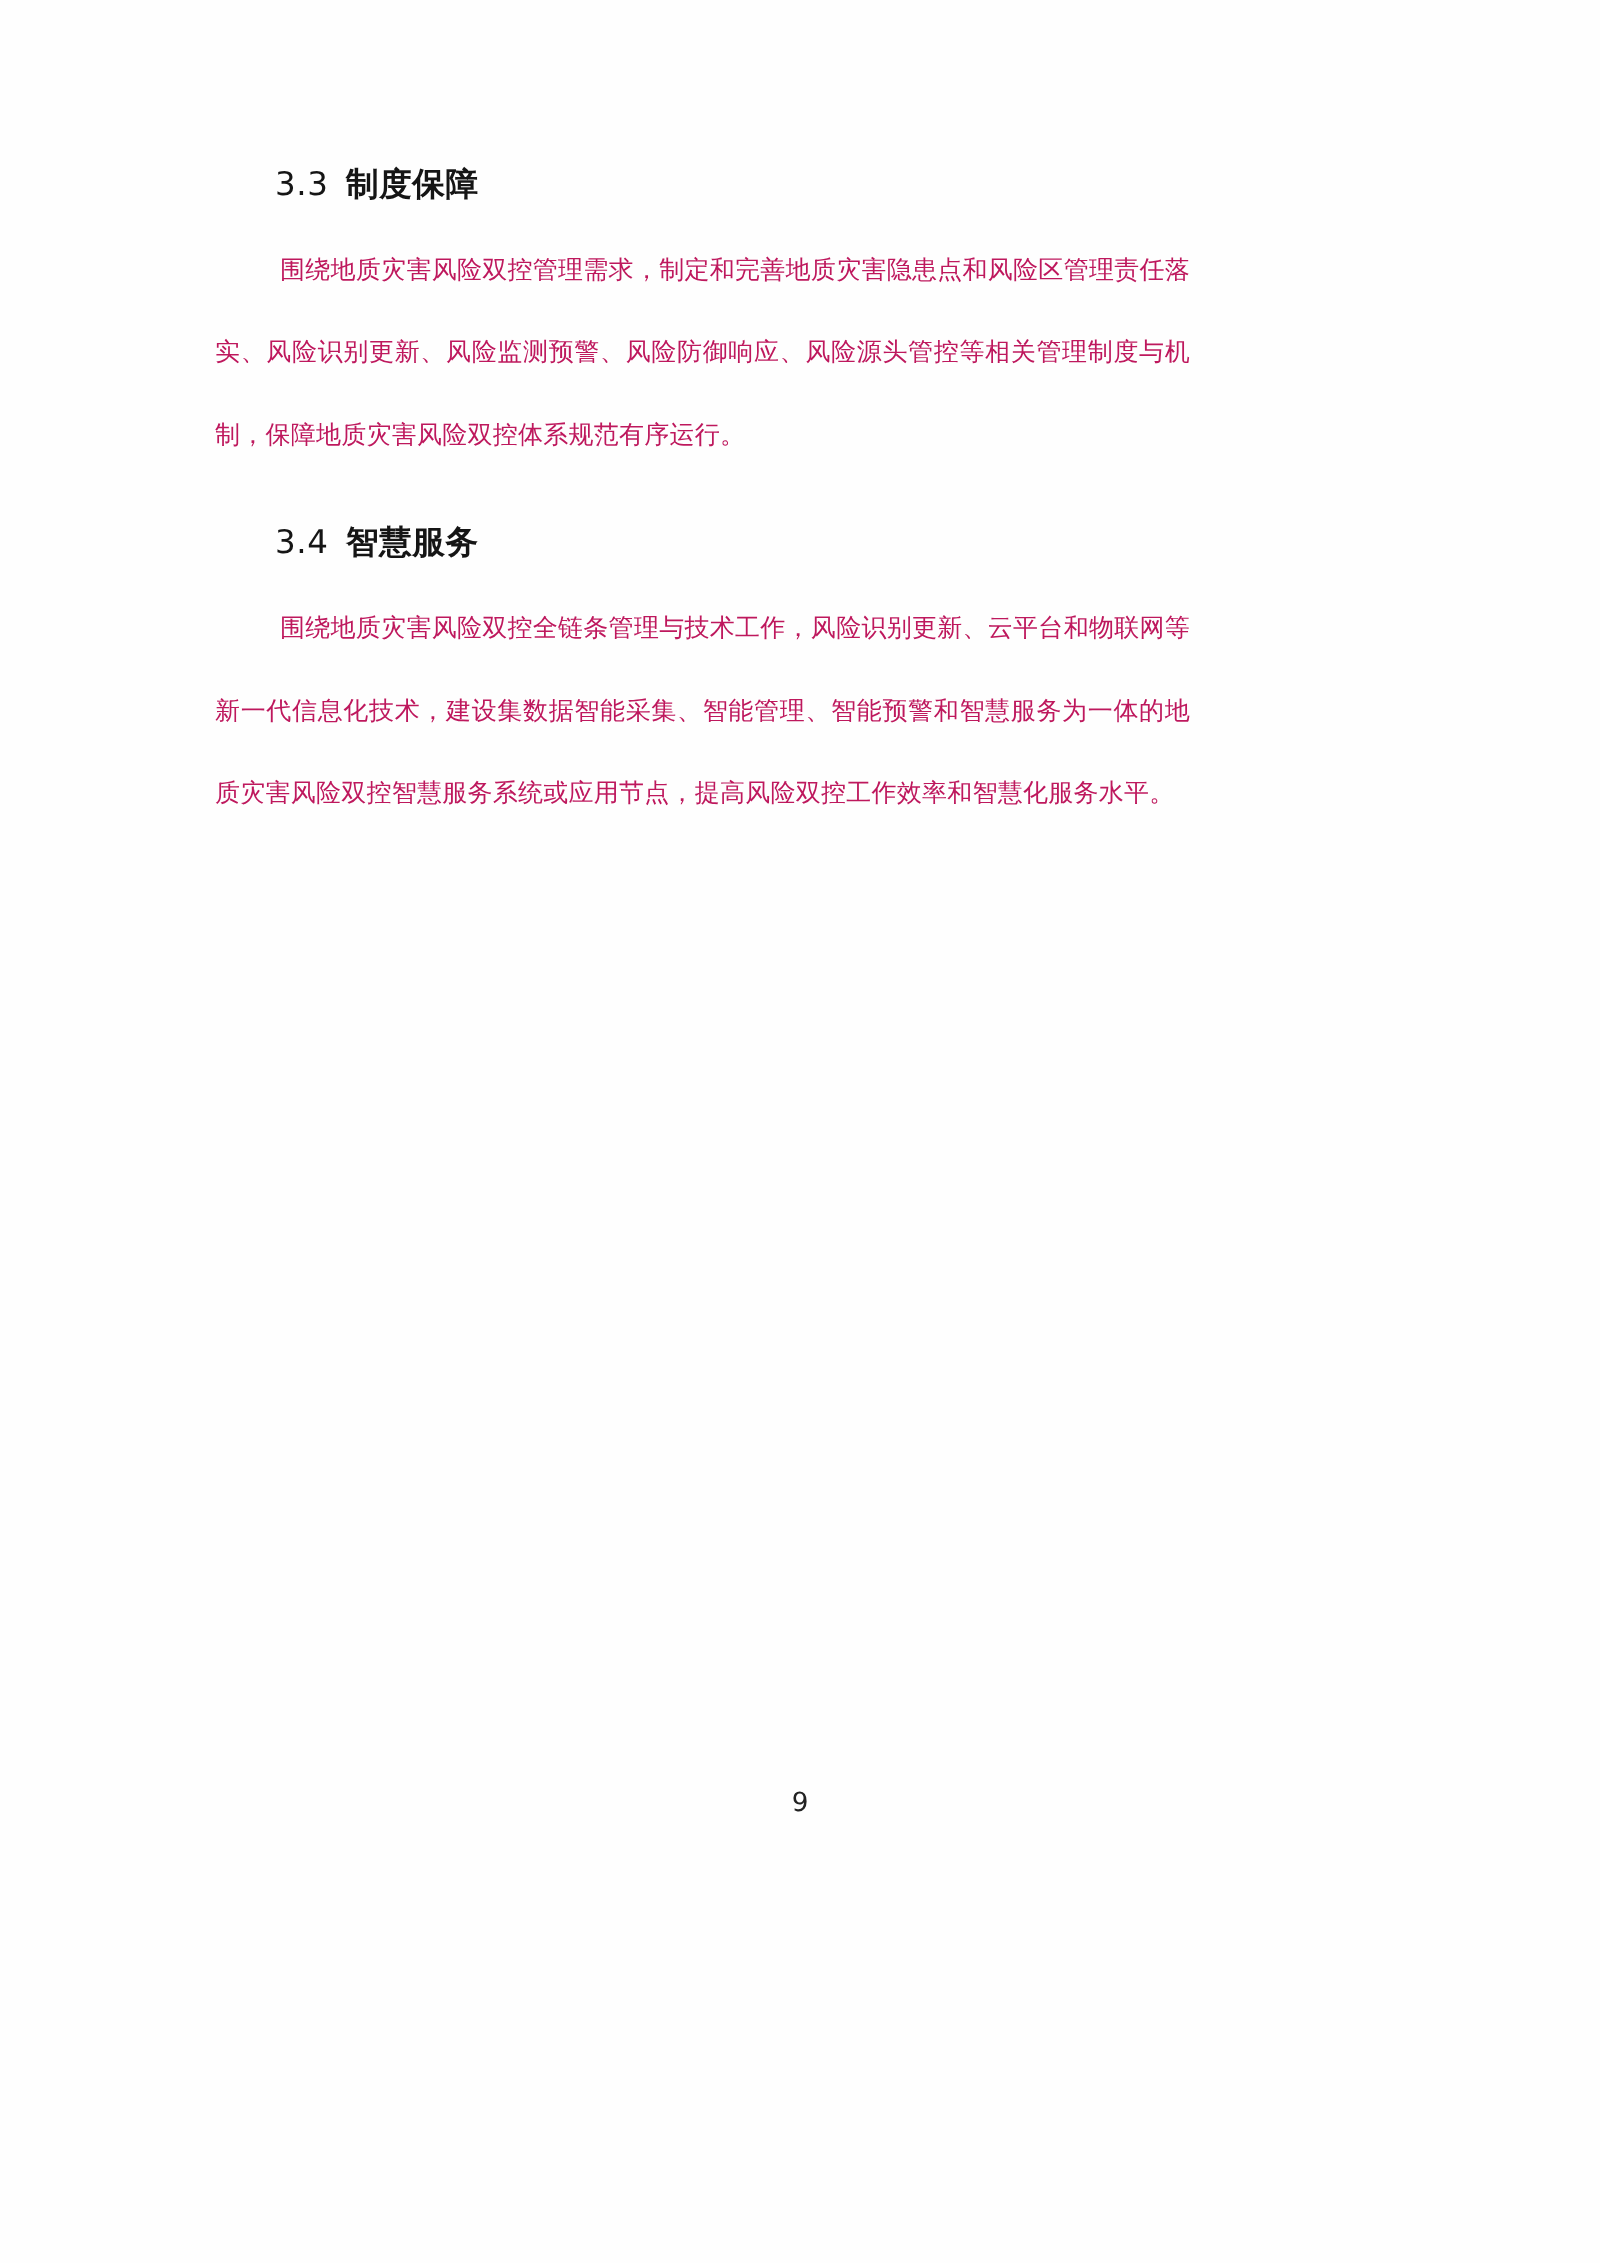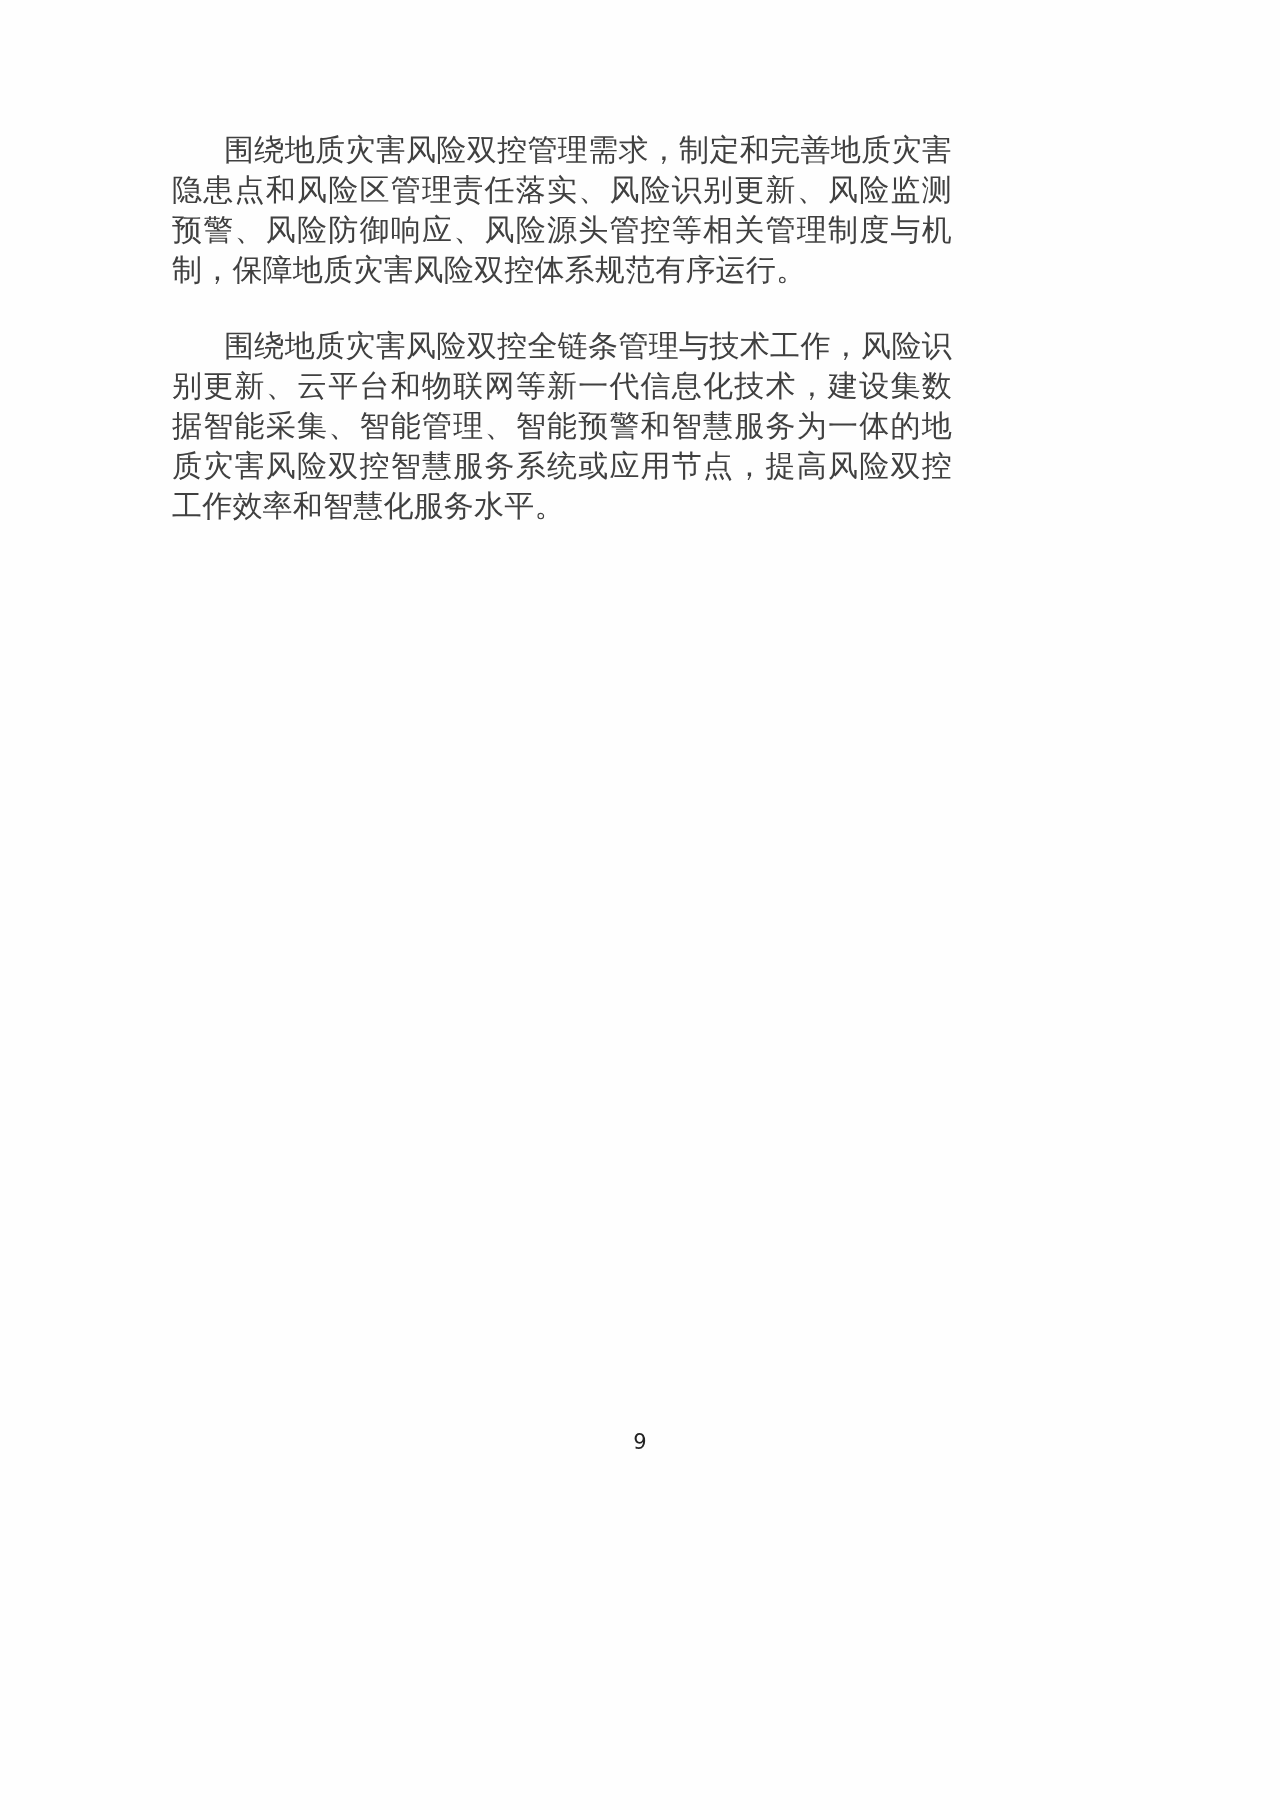--- a/index.html
+++ b/index.html
@@ -36,27 +36,27 @@
     padding-left: 48px;
     line-height: 1.4;
     color: #151515;
   }
   h2.section-heading .num {
     display: inline-block;
     margin-right: 14px;
     font-weight: 500;
   }
   p.body-text {
-    font-size: 30px;
-    line-height: 40px;
+    font-size: 20px;
+    line-height: 66px;
     margin: 0 0 6px 0;
     text-align: justify;
     text-justify: inter-ideograph;
     text-indent: 52px;
-    color: #404040;
+    color: #be185d;
     letter-spacing: 0.2px;
   }
   .block-gap {
     height: 30px;
   }
   .page-number {
     position: absolute;
     left: 0;
     top: 1430px;
     width: 1280px;
@@ -66,25 +66,31 @@
     font-family: "DejaVu Sans", "Liberation Sans", sans-serif;
   }
 </style>
 </head>
 <body>
 
 <div class="page">
 
   <div class="content">
 
+    <h2 class="section-heading">
+      <span class="num">3.3</span><span>制度保障</span>
+    </h2>
 
     <p class="body-text">围绕地质灾害风险双控管理需求，制定和完善地质灾害隐患点和风险区管理责任落实、风险识别更新、风险监测预警、风险防御响应、风险源头管控等相关管理制度与机制，保障地质灾害风险双控体系规范有序运行。</p>
 
     <div class="block-gap"></div>
 
+    <h2 class="section-heading">
+      <span class="num">3.4</span><span>智慧服务</span>
+    </h2>
 
     <p class="body-text">围绕地质灾害风险双控全链条管理与技术工作，风险识别更新、云平台和物联网等新一代信息化技术，建设集数据智能采集、智能管理、智能预警和智慧服务为一体的地质灾害风险双控智慧服务系统或应用节点，提高风险双控工作效率和智慧化服务水平。</p>
 
   </div>
 
   <div class="page-number">9</div>
 
 </div>
 
 </body></html>

